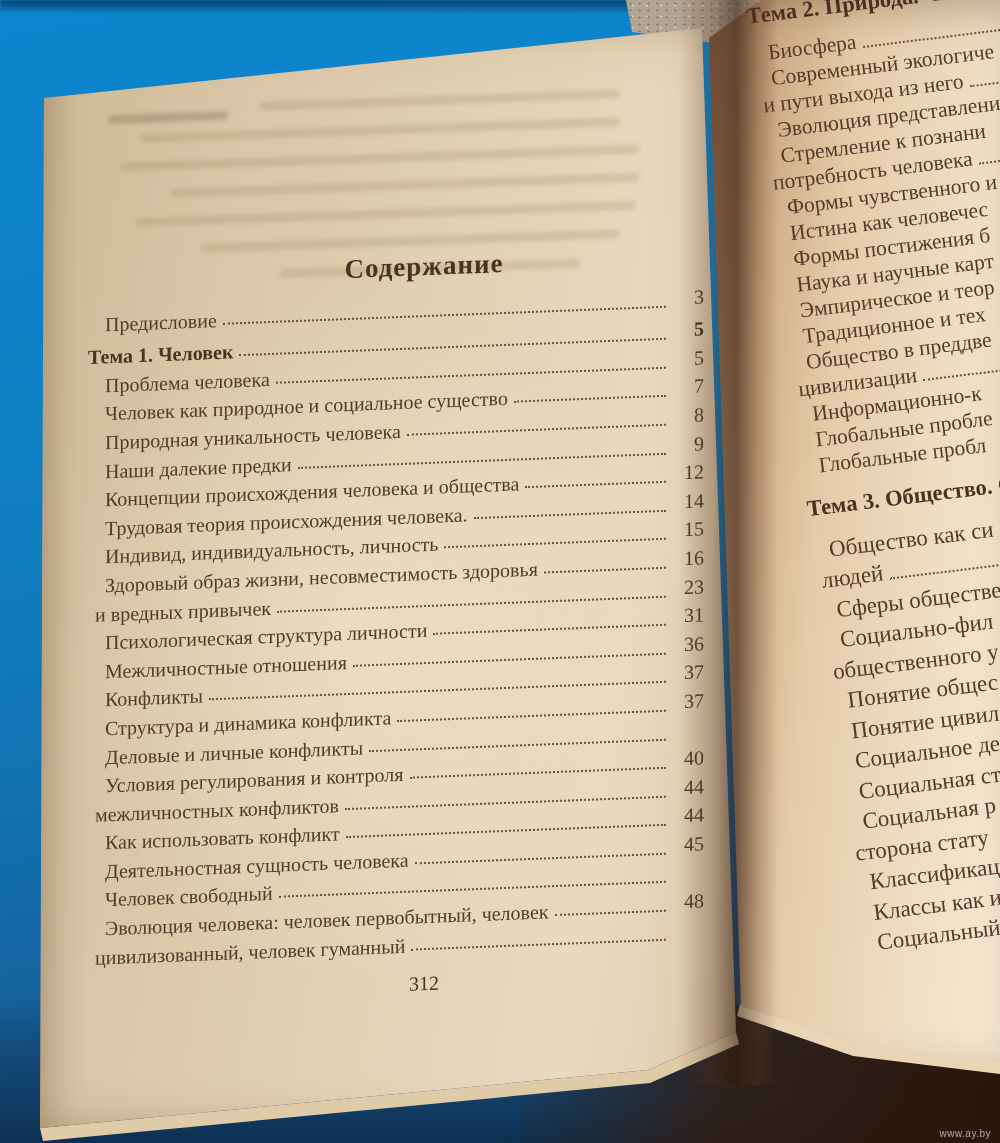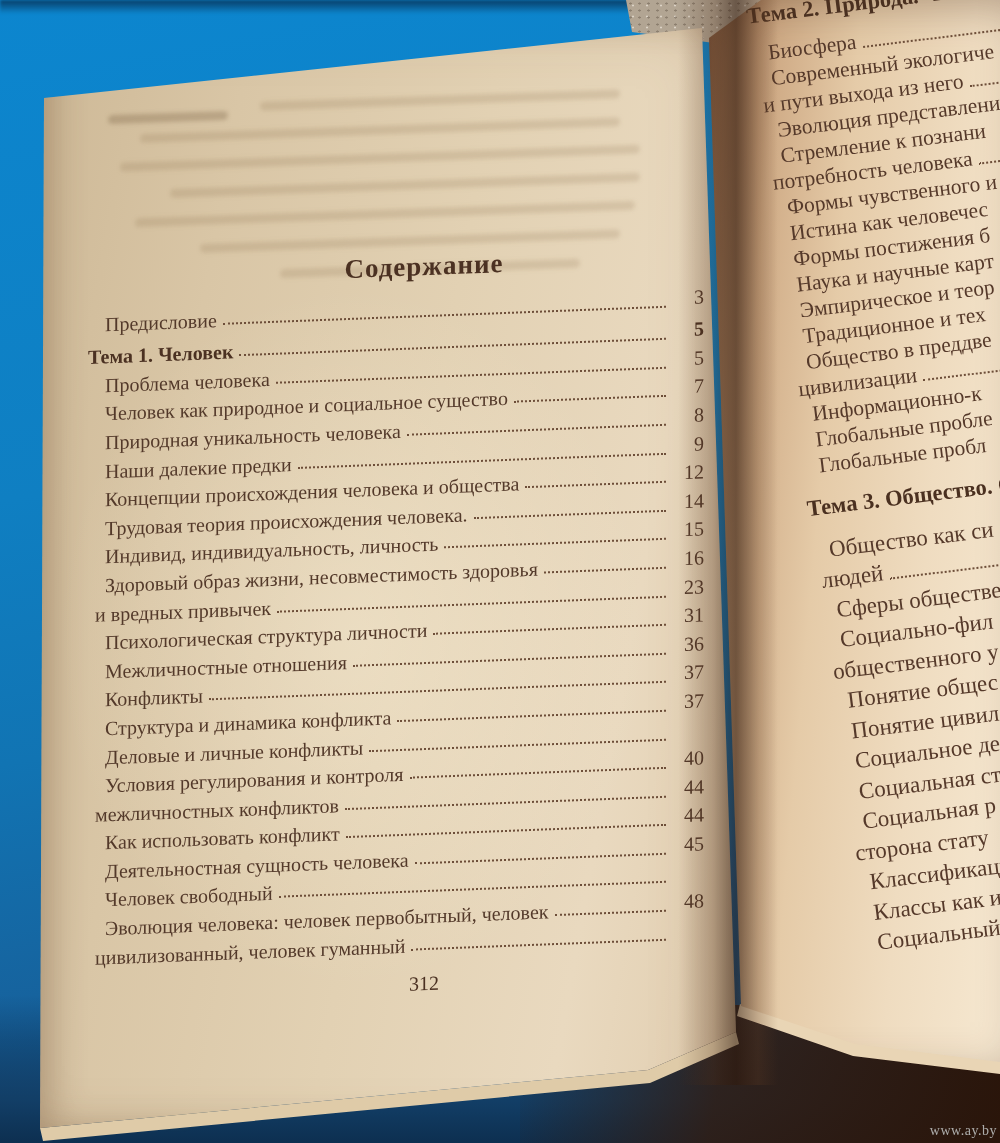--- a/index.html
+++ b/index.html
@@ -74,22 +74,22 @@
   .rrow.g2{height:30.5px;font-size:23px;}
   .rrow.theme{font-weight:bold;color:#4a3020;font-size:22.5px;}
   .rrow.entry{padding-left:17px;}
   .rrow.cont{padding-left:6px;}
   .rrow.gap-sm{margin-top:12px;}
   .rrow.gap-md{margin-top:16px;}
   .rtoc .dots{margin-bottom:6px;}
   
   .spine{left:678px;top:0;width:100px;height:1085px;z-index:4;pointer-events:none;
     background:linear-gradient(90deg,rgba(72,42,22,0) 0%,rgba(76,44,23,.28) 35%,rgba(48,25,12,.55) 58%,rgba(96,58,32,.28) 80%,rgba(72,42,22,0) 100%);}
-  .watermark{right:3px;bottom:4px;z-index:6;font-family:Liberation Serif, serif;
-    font-size:14px;color:rgba(205,210,210,.8);letter-spacing:.5px;}
+  .watermark{right:9px;bottom:4px;z-index:6;font-family:Liberation Sans, sans-serif;
+    font-size:10px;color:rgba(205,210,210,.8);letter-spacing:.5px;}
 </style>
 </head>
 <body>
 
 <div class="abs top-dark"></div>
 <div class="abs table-patch"></div>
 <div class="abs table-shadow"></div>
 <div class="abs corner-brown"></div>
 <div class="abs stain"></div>
 <div class="abs ledge"></div>

